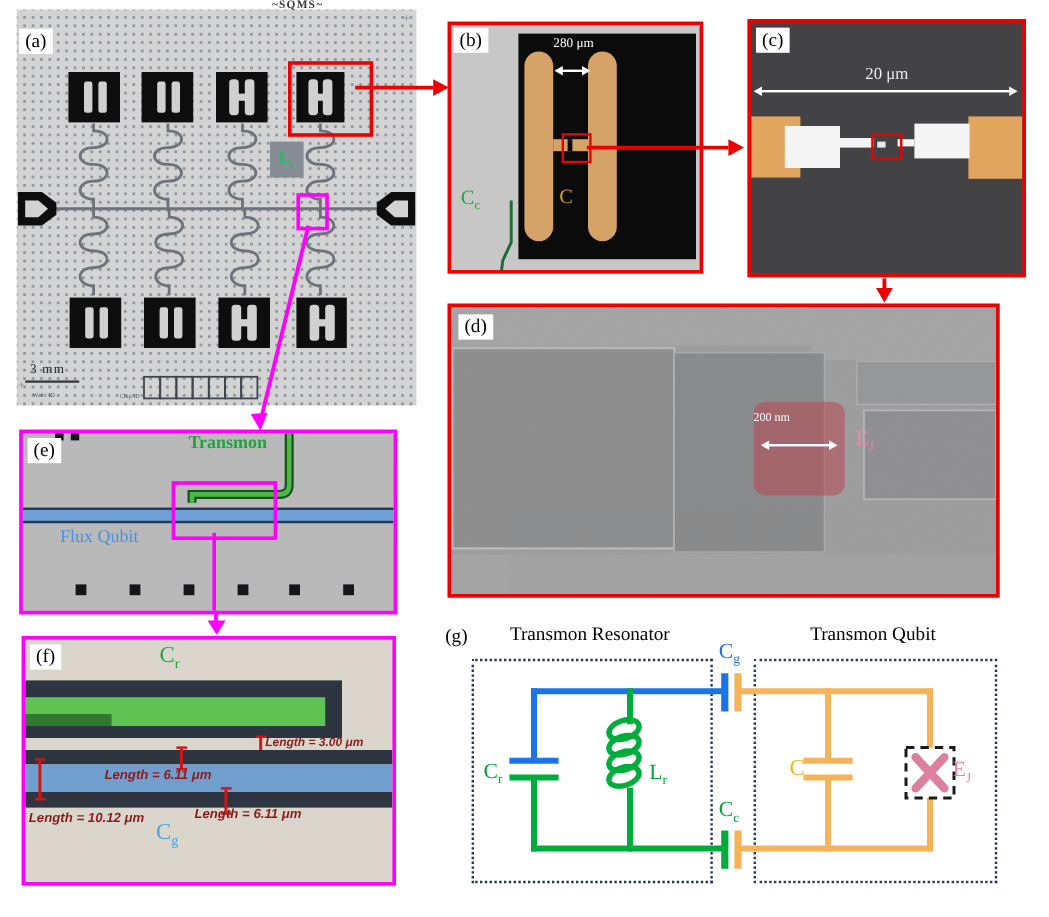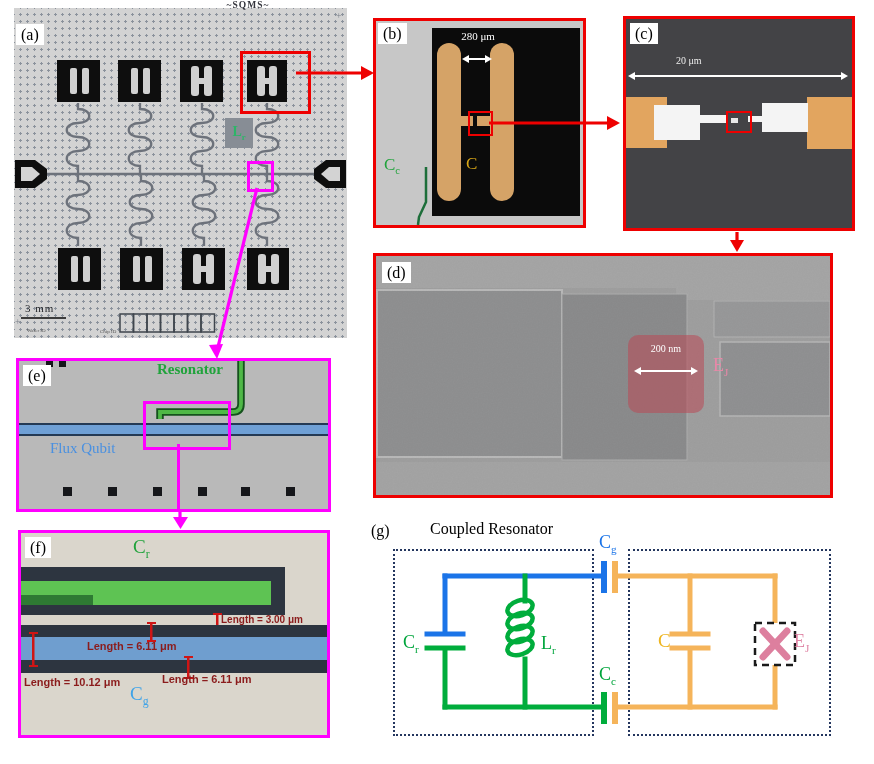--- a/index.html
+++ b/index.html
@@ -14,21 +14,21 @@
   .sym sub{font-size:62%;}
   .wdarrow{position:absolute;height:2px;background:#fff;}
   .wdarrow::before{content:"";position:absolute;left:-2px;top:-3.5px;width:0;height:0;
       border:4.5px solid transparent;border-right:7px solid #fff;border-left:none;}
   .wdarrow::after{content:"";position:absolute;right:-2px;top:-3.5px;width:0;height:0;
       border:4.5px solid transparent;border-left:7px solid #fff;border-right:none;}
   .ibeam{position:absolute;width:9px;border-top:2px solid #cf1515;border-bottom:2px solid #cf1515;
       background:linear-gradient(#cf1515,#cf1515) 50% 0/2.5px 100% no-repeat;}
   .dotbox{position:absolute;border:2px dotted #24365e;}
   .meas{position:absolute;font-family:"Liberation Sans",sans-serif;font-weight:bold;
-        color:#8b1c1c;white-space:nowrap;}
+        color:#8b1c1c;white-space:nowrap;font-style:italic;}
   .panel-a-bg{background-color:#d3d3d3;
       background-image:radial-gradient(#8b929c 1px, rgba(0,0,0,0) 1.35px);
       background-size:7px 7px;background-position:3px 3px;}
   .sq{position:absolute;background:#15161a;}
   svg{display:block;}
 </style>
 </head>
 <body>
 
 <div class="page">
@@ -144,21 +144,21 @@
     <div class="wdarrow" style="left:88px;top:37px;width:26px;"></div>
     <svg class="abs" style="left:0;top:0;" width="207" height="204" viewBox="0 0 207 204">
       <path d="M50,146 L50,181 L43,196 L42,204" stroke="#1d6e3a" stroke-width="2.5" fill="none"></path>
     </svg>
     <span class="sym abs" style="left:8px;top:134px;color:#21a33c;font-size:17px;"><span>C</span><sub>c</sub></span>
     <span class="abs" style="left:90px;top:133px;color:#d7a516;font-size:17px;">C</span>
     <span class="plabel" style="left:2px;top:2px;">(b)</span>
   </div>
 
   <div class="panel red-border" style="left:623px;top:16px;width:232px;height:215px;background:#434346;">
-    <span class="abs" style="left:50px;top:36px;width:100px;color:#ededed;font-size:10px;">20 μm</span>
+    <span class="abs" style="left:63px;top:36px;width:100px;text-align:center;color:#ededed;font-size:14px;">20 μm</span>
     <div class="wdarrow" style="left:4px;top:56px;width:216px;"></div>
     <div class="abs" style="left:0;top:78px;width:41px;height:51px;background:#e2a55f;"></div>
     <div class="abs" style="left:181px;top:78px;width:45px;height:52px;background:#e2a55f;"></div>
     <div class="abs" style="left:28px;top:86px;width:46px;height:35px;background:#f4f4f4;"></div>
     <div class="abs" style="left:74px;top:96px;width:28px;height:8px;background:#f4f4f4;"></div>
     <div class="abs" style="left:136px;top:84px;width:46px;height:29px;background:#f4f4f4;"></div>
     <div class="abs" style="left:122px;top:97px;width:14px;height:6px;background:#f4f4f4;"></div>
     <div class="abs" style="left:100px;top:92px;width:22px;height:18px;border:2px solid #ee0000;">
       <div class="abs" style="left:3px;top:5px;width:7px;height:5px;background:#e8e8e8;"></div>
     </div>
@@ -179,36 +179,36 @@
       <rect x="0" y="206" width="454" height="33" fill="#a6a6a6"></rect>
       <rect x="1" y="34" width="185" height="167" fill="#7c7d7f" stroke="#cfcfcf" stroke-width="2"></rect>
       <rect x="186" y="38" width="125" height="166" fill="#737476" stroke="#b9b9b9" stroke-width="1"></rect>
       <rect x="338" y="45" width="116" height="36" fill="#8d8e90" stroke="#c4c4c4" stroke-width="1"></rect>
       <rect x="344" y="86" width="110" height="74" fill="#7e7f82" stroke="#c9c9c9" stroke-width="1.5"></rect>
       <rect x="0" y="0" width="454" height="239" fill="#9b9b9b" opacity="0.0"></rect>
       <rect x="0" y="0" width="454" height="239" filter="url(#grain)" fill="#9b9b9b" opacity="0.5"></rect>
     </svg>
     <div class="abs" style="left:252px;top:79px;width:76px;height:78px;border-radius:10px;
          background:rgba(185,72,85,0.55);"></div>
-    <span class="abs" style="left:252px;top:87px;width:76px;text-align:center;color:#fff;font-size:10px;">200 nm</span>
+    <span class="abs" style="left:252px;top:87px;width:76px;color:#fff;font-size:10px;">200 nm</span>
     <div class="wdarrow" style="left:260px;top:114px;width:60px;"></div>
     <span class="sym abs" style="left:337px;top:99px;color:#e888a8;font-size:18px;"><span>E</span><sub>J</sub></span>
     <span class="plabel" style="left:6px;top:6px;">(d)</span>
   </div>
 
   <div class="panel mag-border" style="left:16px;top:358px;width:315px;height:154px;background:#b9b9b9;">
     <div class="sq" style="left:27px;top:0;width:7px;height:6px;"></div>
     <div class="sq" style="left:40px;top:0;width:7px;height:6px;"></div>
     <svg class="abs" style="left:0;top:0;" width="309" height="148" viewBox="0 0 309 148">
       <path d="M222,0 V43 Q222,51 214,51 H141 V58" stroke="#15521d" stroke-width="7.5" fill="none"></path>
       <path d="M222,0 V43 Q222,51 214,51 H141 V58" stroke="#4fb847" stroke-width="3.8" fill="none"></path>
     </svg>
     <div class="abs" style="left:0;top:62px;width:309px;height:13px;background:#6fa0d6;box-sizing:border-box;
          border-top:2px solid #243a55;border-bottom:2px solid #243a55;"></div>
-    <span class="abs" style="left:138px;top:0px;color:#21a33c;font-size:15px;font-weight:bold;">Resonator</span>
+    <span class="abs" style="left:138px;top:0px;color:#21a33c;font-size:15px;font-weight:bold;">Transmon</span>
     <span class="abs" style="left:31px;top:79px;color:#4a90e0;font-size:15px;">Flux Qubit</span>
     <div class="abs" style="left:124px;top:40px;width:82px;height:43px;border:3px solid #ff00ff;"></div>
     <div class="abs" style="left:158px;top:83px;width:3px;height:65px;background:#ff00ff;"></div>
     <div class="sq" style="left:44px;top:126px;width:9px;height:9px;"></div>
     <div class="sq" style="left:89px;top:126px;width:9px;height:9px;"></div>
     <div class="sq" style="left:134px;top:126px;width:9px;height:9px;"></div>
     <div class="sq" style="left:179px;top:126px;width:9px;height:9px;"></div>
     <div class="sq" style="left:222px;top:126px;width:9px;height:9px;"></div>
     <div class="sq" style="left:267px;top:126px;width:9px;height:9px;"></div>
     <span class="plabel" style="left:4px;top:4px;">(e)</span>
@@ -228,21 +228,22 @@
     <div class="ibeam" style="left:8px;top:99px;height:31px;"></div>
     <div class="ibeam" style="left:126px;top:89px;height:16px;"></div>
     <div class="ibeam" style="left:163px;top:123px;height:19px;"></div>
     <span class="meas" style="left:3px;top:143px;font-size:11px;">Length = 10.12 μm</span>
     <span class="meas" style="left:141px;top:140px;font-size:11px;">Length = 6.11 μm</span>
     <span class="sym abs" style="left:109px;top:150px;color:#3fa3e8;font-size:19px;"><span>C</span><sub>g</sub></span>
     <span class="plabel" style="left:4px;top:4px;">(f)</span>
   </div>
 
   <span class="abs" style="left:371px;top:522px;font-size:16px;">(g)</span>
-  <div class="abs" style="left:393px;top:520px;width:197px;text-align:center;font-size:16px;">Coupled Resonator</div>
+  <div class="abs" style="left:393px;top:520px;width:197px;text-align:center;font-size:16px;">Transmon Resonator</div>
+  <div class="abs" style="left:628px;top:520px;width:199px;text-align:center;font-size:16px;">Transmon Qubit</div>
   <div class="dotbox" style="left:393px;top:549px;width:197px;height:183px;"></div>
   <div class="dotbox" style="left:628px;top:549px;width:199px;height:183px;"></div>
 
   <svg class="abs" style="left:370px;top:515px;z-index:5;" width="504" height="249" viewBox="0 0 504 249">
 
     <g stroke="#1b74e8" stroke-width="5" fill="none" stroke-linecap="square">
       <path d="M75,61 H231"></path>
         <path d="M75,61 V116"></path>
         <path d="M57,119 H93"></path>
     </g>

